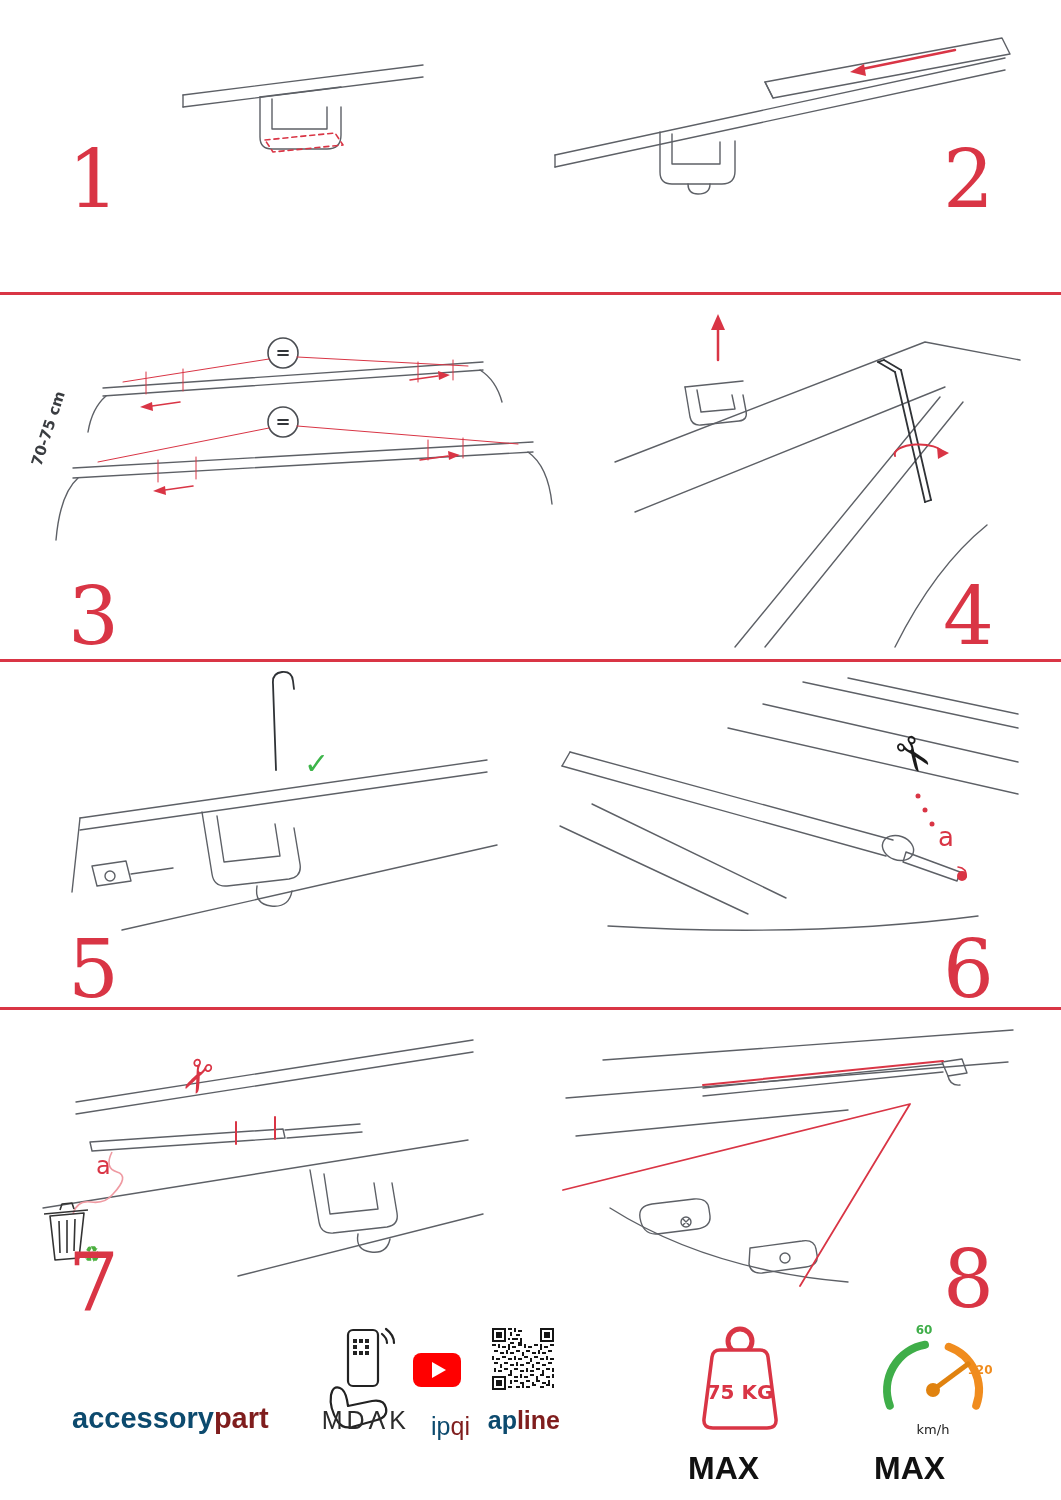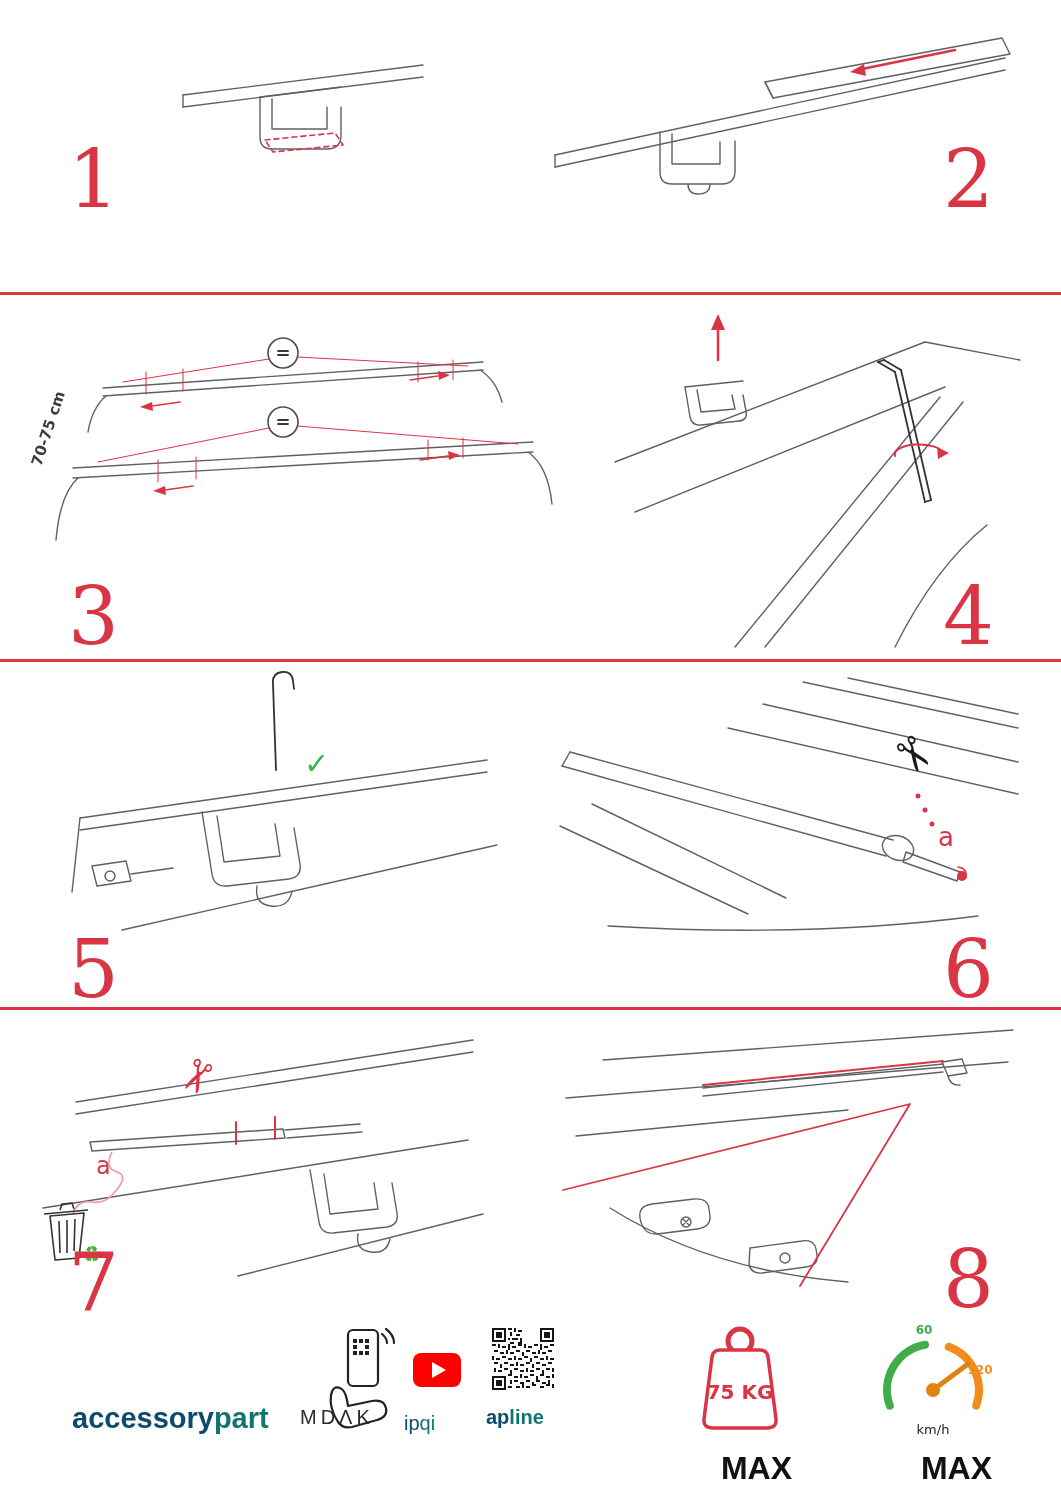--- a/index.html
+++ b/index.html
@@ -7,24 +7,24 @@
   .page{position:relative;width:1061px;height:1500px;margin:0 auto;background:#fff;overflow:hidden}
   .abs{position:absolute}
   svg.abs{overflow:visible}
   .divider{position:absolute;left:0;width:1061px;height:3px;background:#d93545}
   .step-num{position:absolute;font-family:"DejaVu Serif",serif;font-size:80px;line-height:1;color:#d93545}
   .sk{fill:none;stroke:#5d6066;stroke-width:1.4;stroke-linecap:round;stroke-linejoin:round}
   .skd{fill:none;stroke:#2f3236;stroke-width:1.8;stroke-linecap:round;stroke-linejoin:round}
   .rd{fill:none;stroke:#d93545;stroke-linecap:round;stroke-linejoin:round}
   .brand{position:absolute;left:84px;top:1336px;font-size:47px;font-weight:700;letter-spacing:3px;color:#2d2da6}
   .tagline{position:absolute;left:72px;top:1402px;font-size:29px;font-weight:700}
-  .p-label{position:absolute;font-size:20px;font-weight:500;color:#2b2b2b;text-align:left}
+  .p-label{position:absolute;font-size:25px;font-weight:500;color:#2b2b2b;text-align:right}
   .black-t{color:#0c4a6e}
-  .red-t{color:#0f766e}
-  .max-label{position:absolute;top:1450px;font-size:32px;font-weight:700;color:#111;text-align:right}
+  .red-t{color:#7f1d1d}
+  .max-label{position:absolute;top:1450px;font-size:32px;font-weight:700;color:#111;text-align:left}
   svg text{font-family:"DejaVu Sans",sans-serif}
 </style>
 </head>
 <body>
 
 <div class="page">
 
   <svg class="abs" style="left:165px;top:45px" width="300" height="215" viewBox="0 0 300 215">
     <g class="sk">
       <path d="M18 50 L258 20"></path>

